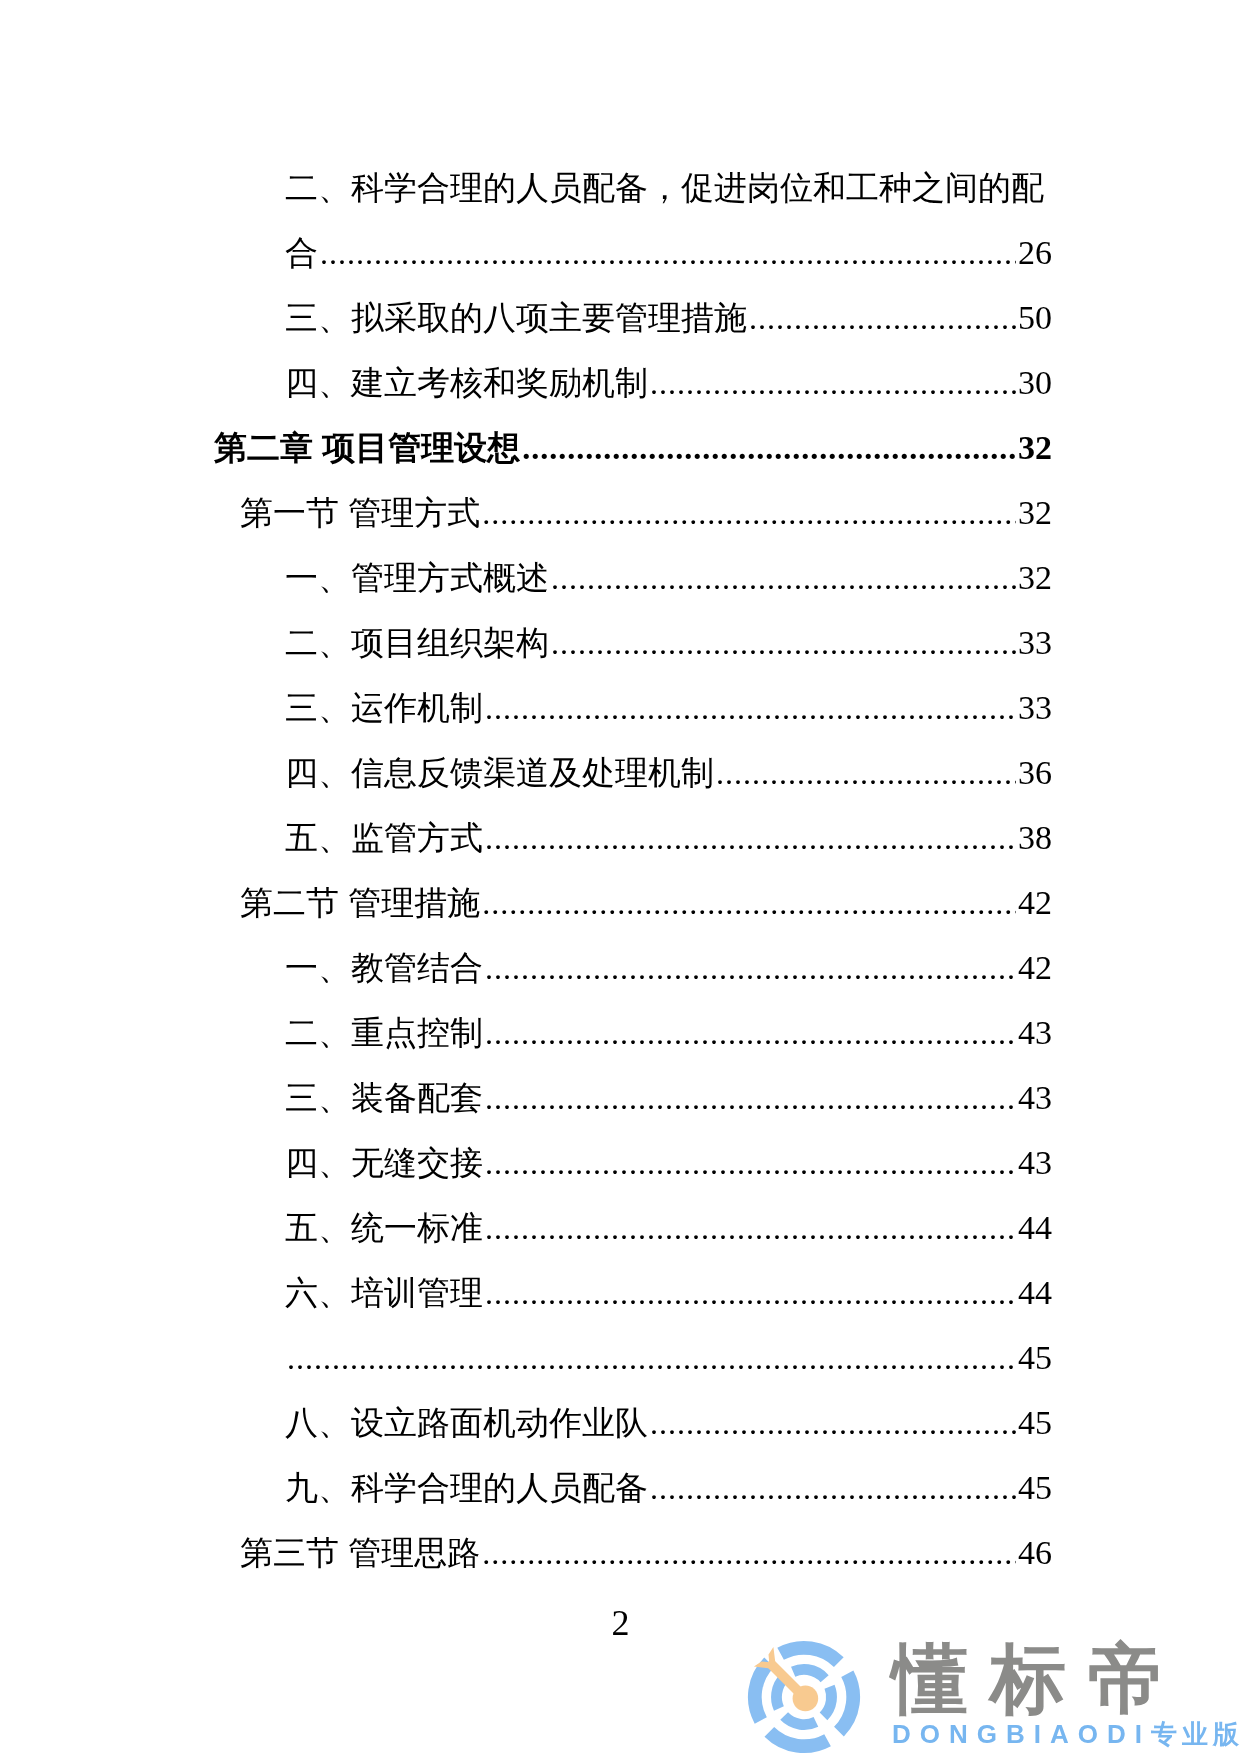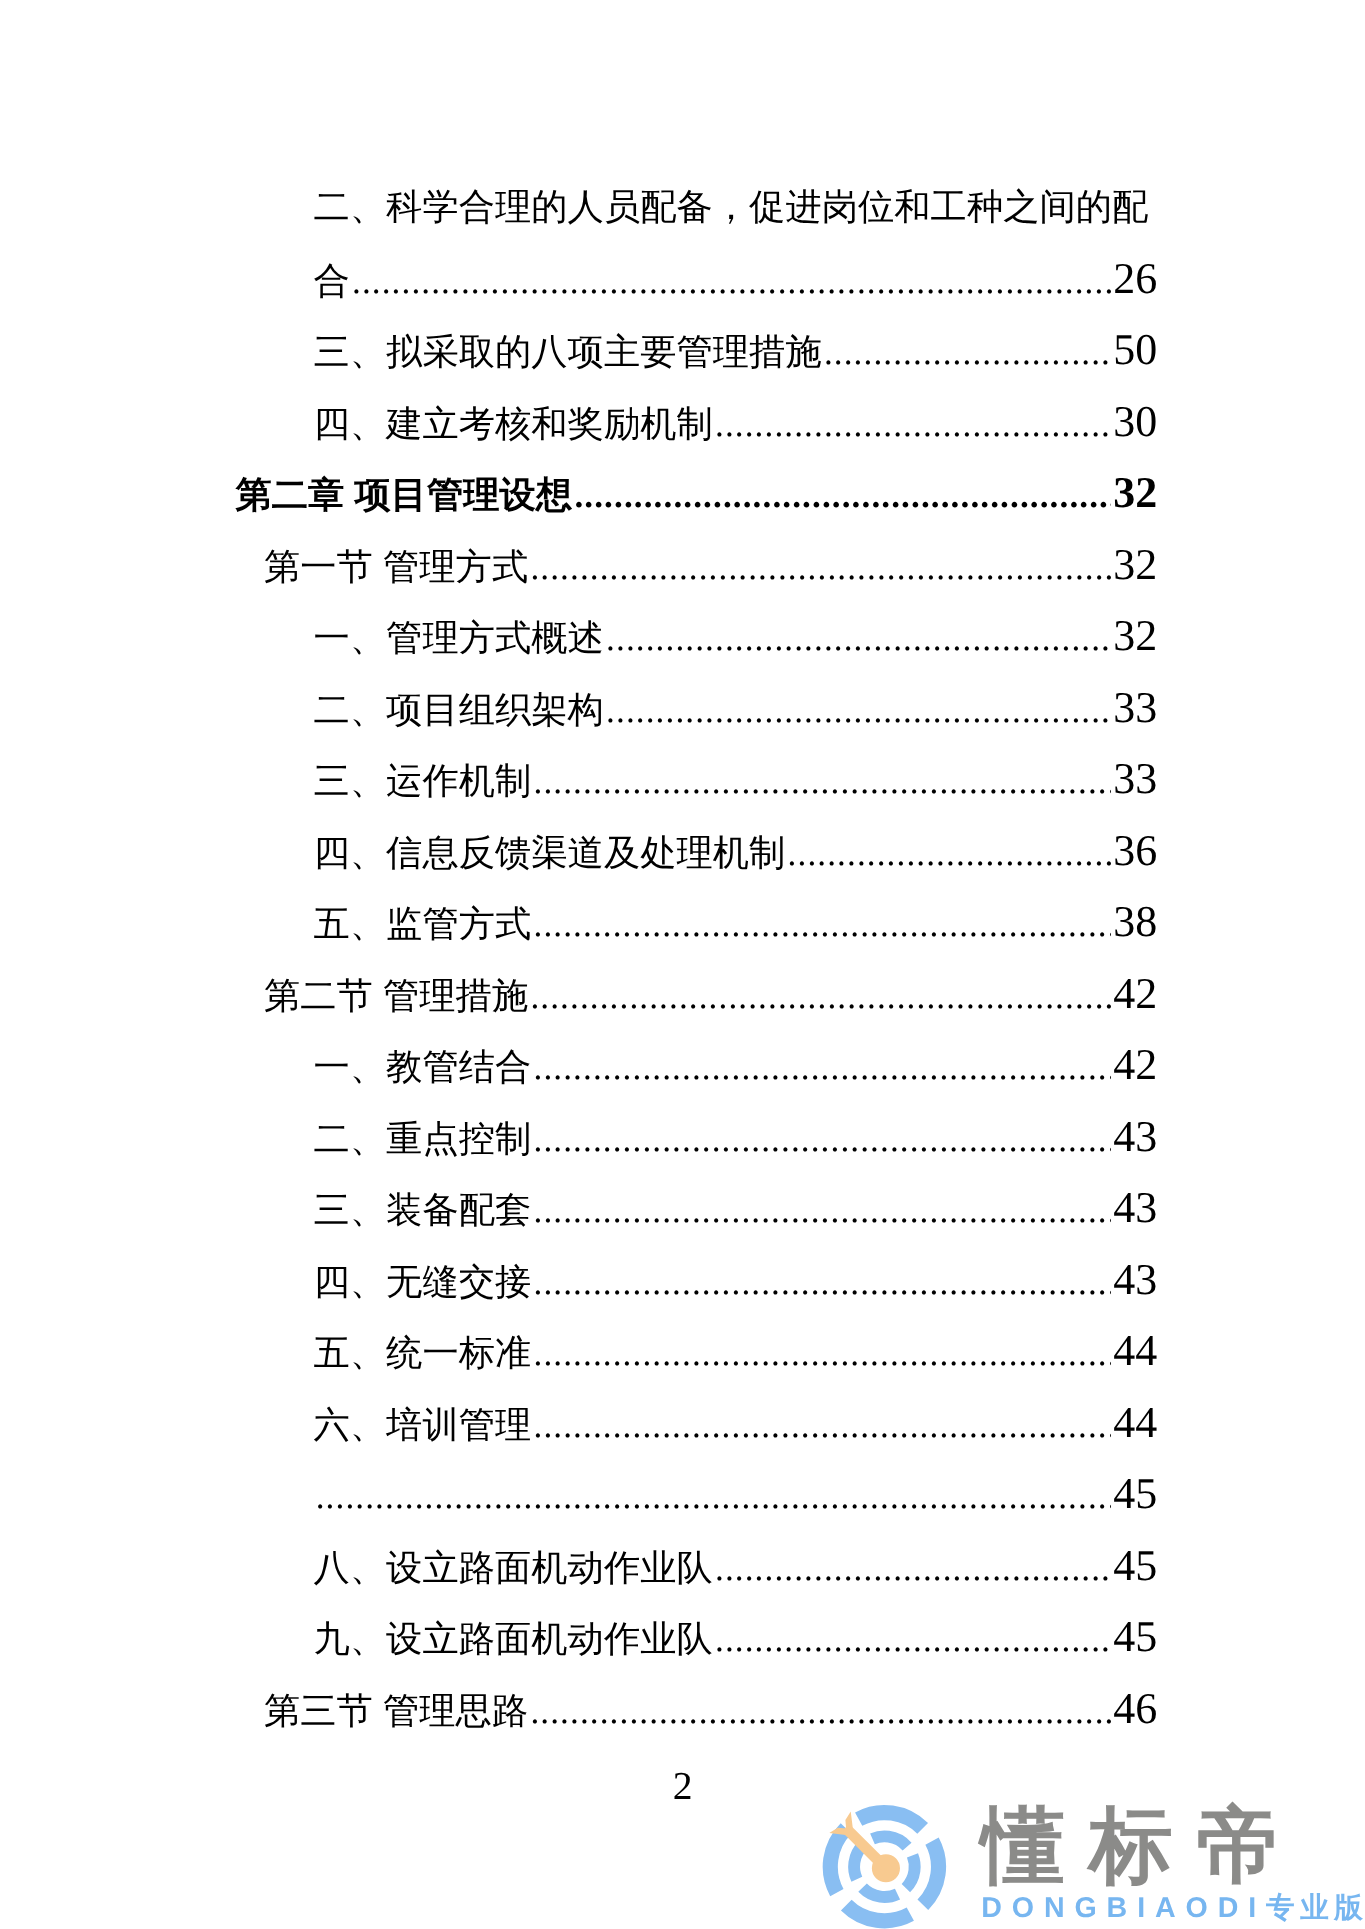--- a/index.html
+++ b/index.html
@@ -32,21 +32,21 @@
     flex:1 1 auto;
     overflow:hidden;
     white-space:nowrap;
     font-family:"Liberation Serif",serif;
     font-size:32px;
     letter-spacing:1px;
     margin:0 2px;
   }
   .row .pg{
     font-family:"Liberation Serif",serif;
-    font-size:40px;
+    font-size:34px;
     flex:0 0 auto;
   }
   .lv-chapter{font-weight:bold;margin-left:24px;}
   .lv-chapter .leader{font-weight:bold;}
   .lv-chapter .pg{font-weight:bold;}
   .lv-section{padding-left:50px;}
   .lv-item{padding-left:95px;}
   .lv-itemwrap{padding-left:95px;}
   
   .footer{
@@ -198,21 +198,21 @@
     <span class="pg">45</span>
   </div>
 
   <div class="row lv-item">
     <span class="lbl">八、设立路面机动作业队</span>
     <span class="leader">............................................................................................................................................................................................................................................................................................................</span>
     <span class="pg">45</span>
   </div>
 
   <div class="row lv-item">
-    <span class="lbl">九、设立路面机动作业队</span>
+    <span class="lbl">九、科学合理的人员配备</span>
     <span class="leader">............................................................................................................................................................................................................................................................................................................</span>
     <span class="pg">45</span>
   </div>
 
   <div class="row lv-section">
     <span class="lbl">第三节 管理思路</span>
     <span class="leader">............................................................................................................................................................................................................................................................................................................</span>
     <span class="pg">46</span>
   </div>
 </div>

